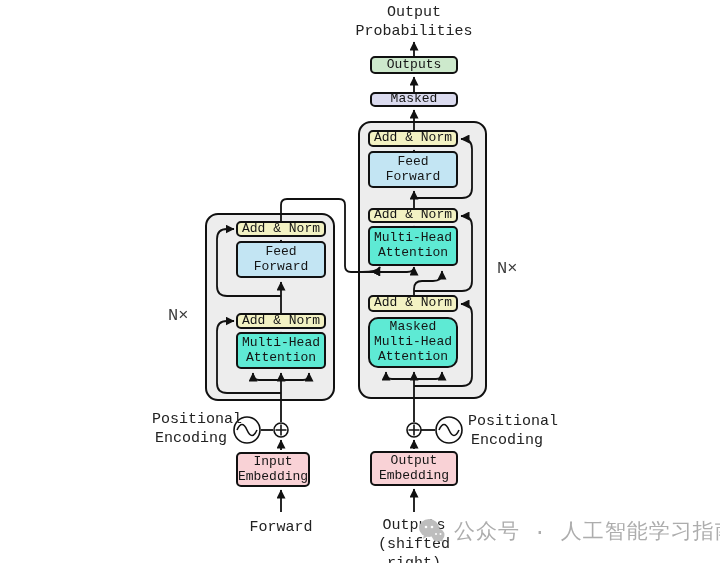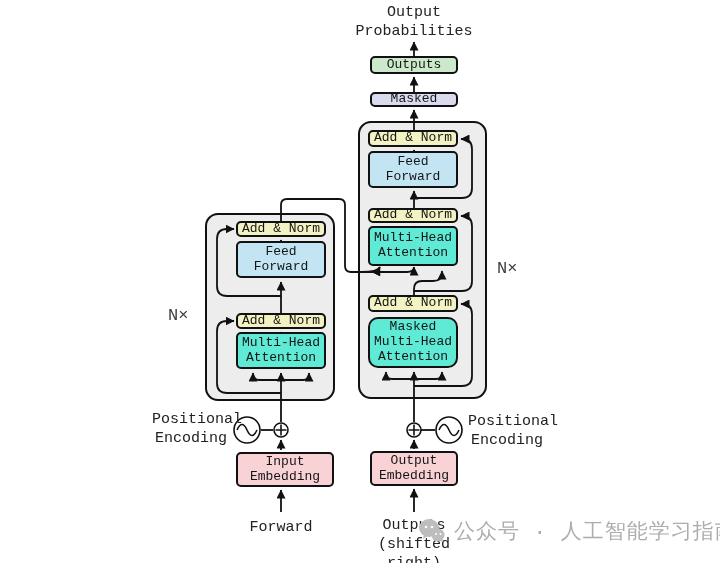--- a/index.html
+++ b/index.html
@@ -123,21 +123,21 @@
 Attention</div>
 
   <div class="nx" style="left:168px;top:306px;">N×</div>
   <div class="nx" style="left:497px;top:259px;">N×</div>
 
   <div class="lbl" style="left:152px;top:411px;width:78px;">Positional
 Encoding</div>
   <div class="lbl" style="left:468px;top:413px;width:78px;">Positional
 Encoding</div>
 
-  <div class="box fill-emb" style="left:236px;top:452px;width:98px;height:35px;">Input
+  <div class="box fill-emb" style="left:236px;top:452px;width:74px;height:35px;">Input
 Embedding</div>
   <div class="box fill-emb" style="left:370px;top:451px;width:88px;height:35px;">Output
 Embedding</div>
 
   <div class="lbl" style="left:241px;top:519px;width:80px;">Forward</div>
   <div class="lbl" style="left:354px;top:517px;width:120px;">Outputs
 (shifted right)</div>
 
   <div class="watermark">
     <span class="wm-icon">

